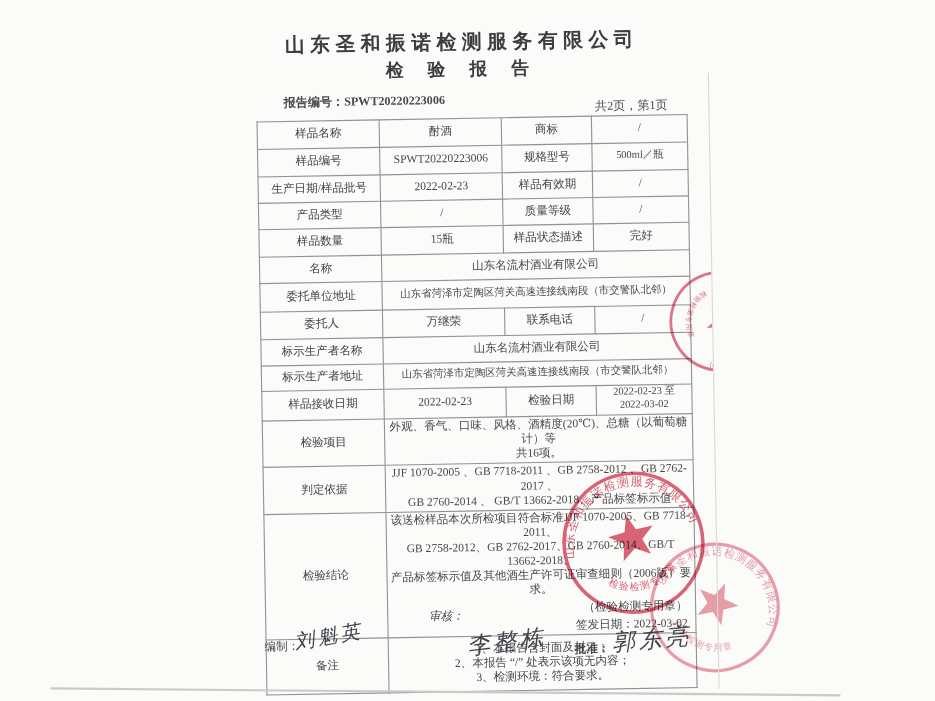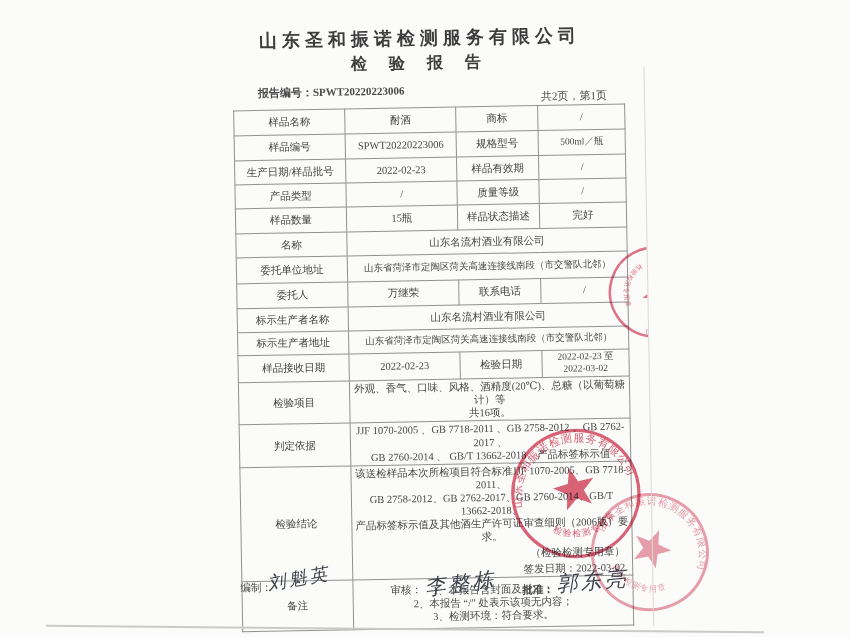--- a/index.html
+++ b/index.html
@@ -151,21 +151,21 @@
           <tr style="height: 50px;">
             <td class="lbl">备注</td>
             <td colspan="3" class="left">1、本报告含封面及封二；<br>2、本报告 “/” 处表示该项无内容；<br>3、检测环境：符合要求。</td>
           </tr>
         </tbody>
     </table>
 
     <div class="sign-row">
       <span class="sig-label" style="left:236px;top:578px;">编制：</span>
       <span class="sig sig-1">刘魁英</span>
-      <span class="sig-label" style="left:386px;top:583px;">审核：</span>
+      <span class="sig-label" style="left:386px;top:553px;font-style:italic;">审核：</span>
       <span class="sig sig-2">李整栋</span>
       <span class="sig-label" style="left:518px;top:585px;font-weight:bold;">批准：</span>
       <span class="sig sig-3">郭东亮</span>
     </div>
 
     <svg class="stamp stamp-main" width="136" height="136" viewBox="0 0 136 136">
       <defs>
         <path id="arcTop-a" d="M 12,72 A 56,56 0 1 1 124,72"></path>
         <path id="arcBot-a" d="M 26,86 A 48,48 0 0 0 110,86"></path>
       </defs>

